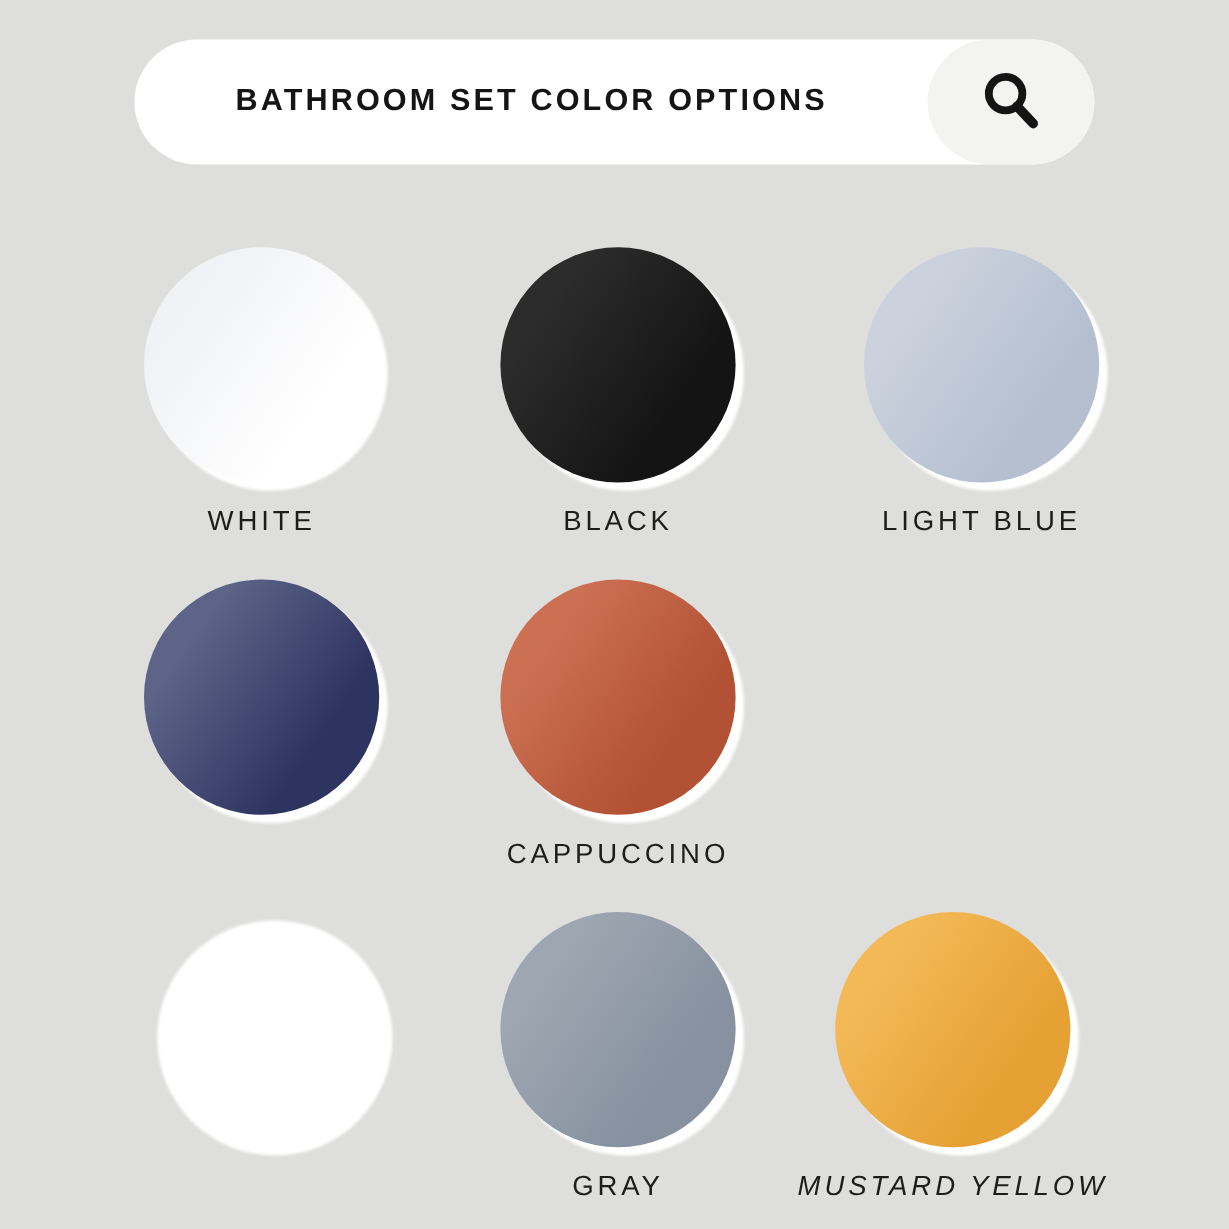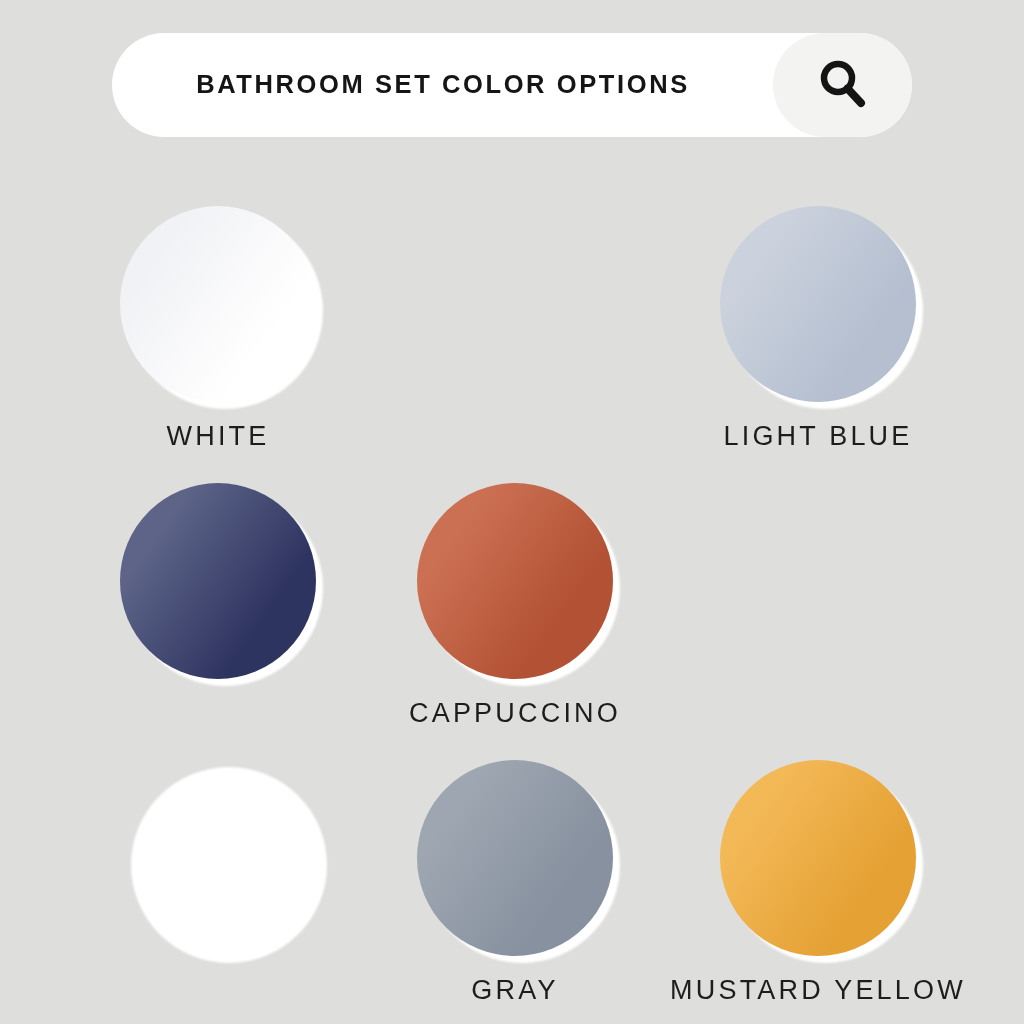--- a/index.html
+++ b/index.html
@@ -101,35 +101,35 @@
     position:absolute;
     left:0; top:0;
     width:196px; height:196px;
     border-radius:50%;
   }
   .label {
     position:absolute;
     left:0; right:0;
     top:271px;
     text-align:center;
-    font-size:27px;
+    font-size:23px;
     font-weight:400;
     letter-spacing:3.2px;
     color:#1d1d1d;
     white-space:nowrap;
     line-height:1;
   }
   
   .col0 { left:68px; }
   .col1 { left:365px; }
   .col2 { left:668px; }
 
   .row2 .col0 { left:72px; }
   .row2 .col1 { left:365px; }
-  .row2 .col2 { left:668px; }
+  .row2 .col2 { left:644px;font-style:italic; }
 </style>
 </head>
 <body>
 
 <div id="page" style="background: rgb(222, 222, 220);">
 
   <div class="header-pill" style="background: rgb(255, 255, 255);">
     <div class="header-text">
       <div class="header-title">BATHROOM SET COLOR OPTIONS</div>
     </div>
@@ -146,20 +146,27 @@
   <div class="grid">
 
     <div class="row row0">
       <div class="cell col0">
         <div class="swatch-wrap">
           <div class="swatch-glow"></div>
           <div class="swatch" style="background: linear-gradient(125deg, rgb(241, 242, 245) 0%, rgb(241, 242, 245) 22%, rgb(255, 255, 255) 72%, rgb(255, 255, 255) 100%);"></div>
         </div>
         <div class="label">WHITE</div>
       </div>
+      <div class="cell col1">
+        <div class="swatch-wrap">
+          <div class="swatch-glow"></div>
+          <div class="swatch" style="background: linear-gradient(125deg, rgb(44, 44, 44) 0%, rgb(44, 44, 44) 22%, rgb(20, 20, 20) 72%, rgb(20, 20, 20) 100%);"></div>
+        </div>
+        <div class="label">BLACK</div>
+      </div>
       <div class="cell col2">
         <div class="swatch-wrap">
           <div class="swatch-glow"></div>
           <div class="swatch" style="background: linear-gradient(125deg, rgb(203, 210, 221) 0%, rgb(203, 210, 221) 22%, rgb(181, 191, 208) 72%, rgb(181, 191, 208) 100%);"></div>
         </div>
         <div class="label">LIGHT BLUE</div>
       </div>
     </div>
 
     <div class="row row1">

